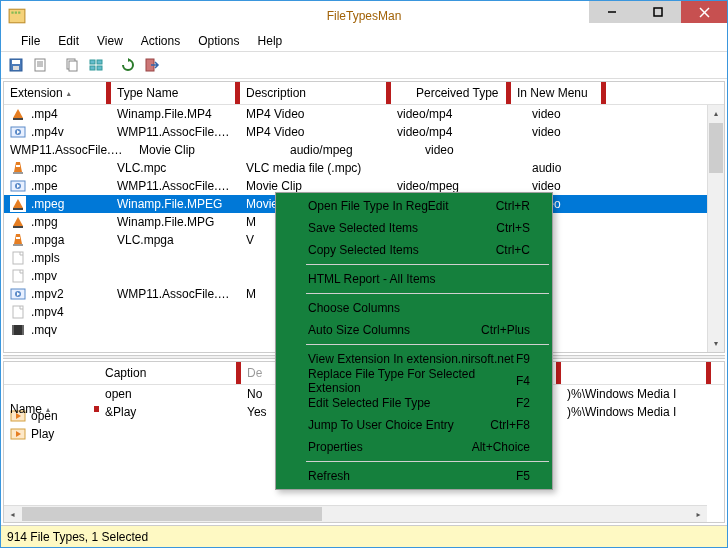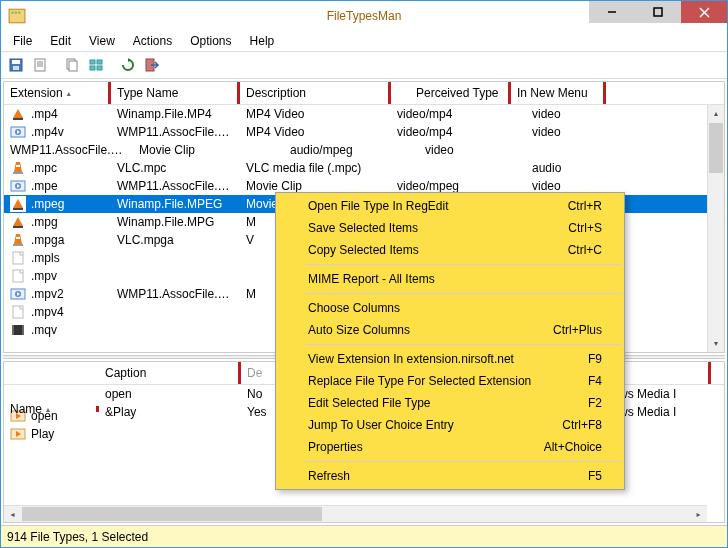--- a/index.html
+++ b/index.html
@@ -4,38 +4,38 @@
 <style>
 * { box-sizing: border-box; margin: 0; padding: 0; }
 body { font-family: "Segoe UI", Tahoma, sans-serif; font-size: 12px; background: #fff; width: 728px; height: 548px; overflow: hidden; border: 1px solid #3a96dd; display: flex; flex-direction: column; }
 .titlebar { height: 30px; background: #fff; display: flex; align-items: center; position: relative; }
 .titlebar-icon { width: 18px; height: 18px; margin-left: 7px; }
 .titlebar-title { position: absolute; left: 50%; transform: translateX(-50%); font-size: 12px; color: #a16207; }
 .window-controls { position: absolute; right: 0; top: 0; display: flex; }
 .wc { width: 46px; height: 22px; display: flex; align-items: center; justify-content: center; font-size: 11px; }
 .wc.min, .wc.max { background: #d3d3d3; }
 .wc.close { background: #c75050; color: #fff; }
-.menubar { height: 20px; display: flex; align-items: center; padding: 0 4px; gap: 2px; background: #fff; }
+.menubar { height: 20px; display: flex; align-items: center; padding: 0 12px; gap: 2px; background: #fff; }
 .menubar-item { padding: 2px 8px; cursor: default; }
 .toolbar { height: 28px; display: flex; align-items: center; padding: 2px 4px; gap: 2px; border-top: 1px solid #ddd; border-bottom: 1px solid #ddd; }
 .tbtn { width: 22px; height: 22px; display: flex; align-items: center; justify-content: center; cursor: default; }
 .main-area { flex: 1; display: flex; flex-direction: column; overflow: hidden; }
 .file-list { height: 272px; overflow: auto; border: 1px solid #ccc; margin: 2px; position: relative; }
 .headers { display: flex; background: #fff; border-bottom: 1px solid #e0e0e0; height: 23px; position: sticky; top: 0; }
-.header-cell { padding: 3px 6px; border-right: 3px solid #b91c1c; display: flex; align-items: center; gap: 4px; font-size: 12px; color: #000; cursor: default; }
+.header-cell { padding: 3px 6px; border-right: 5px solid #b91c1c; display: flex; align-items: center; gap: 4px; font-size: 12px; color: #000; cursor: default; }
 .sort-arrow { font-size: 8px; color: #666; }
 .row { display: flex; height: 18px; align-items: center; }
 .row.selected { background: #0078d7; color: #fff; }
 .cell { padding: 1px 6px; white-space: nowrap; overflow: hidden; text-overflow: ellipsis; font-size: 12px; }
 .cell.ext { display: flex; align-items: center; gap: 5px; }
 .ficon { width: 16px; height: 16px; flex-shrink: 0; }
 .splitter { height: 4px; background: #f0f0f0; border-top: 1px solid #ccc; border-bottom: 1px solid #ccc; margin: 0 2px; cursor: row-resize; }
 .actions-list { flex: 1; overflow: auto; border: 1px solid #ccc; margin: 2px; }
 .statusbar { height: 22px; border-top: 1px solid #ccc; display: flex; align-items: center; padding: 0 6px; font-size: 12px; background: #fef9c3; }
-.context-menu { position: absolute; left: 275px; top: 192px; width: 350px; background: #fde047; border: 1px solid #a0a0a0; box-shadow: 3px 3px 6px rgba(0,0,0,0.25); z-index: 100; padding: 2px; }
+.context-menu { position: absolute; left: 275px; top: 192px; width: 278px; background: #15803d; border: 1px solid #a0a0a0; box-shadow: 3px 3px 6px rgba(0,0,0,0.25); z-index: 100; padding: 2px; }
 .cmenu-item { height: 22px; display: flex; align-items: center; padding: 0 20px 0 30px; cursor: default; }
 .cmenu-label { flex: 1; font-size: 12px; }
 .cmenu-shortcut { font-size: 12px; color: #000; }
 .cmenu-sep { height: 1px; background: #d0d0d0; margin: 3px 1px 3px 28px; }
 .scrollbar-v { position: absolute; right: 0; top: 23px; bottom: 0; width: 17px; background: #f0f0f0; border-left: 1px solid #ddd; }
 .scrollbar-v .thumb { position: absolute; left: 1px; right: 1px; top: 18px; height: 50px; background: #cdcdcd; }
 .scrollbar-v .arrow { position: absolute; left: 0; right: 0; height: 17px; display: flex; align-items: center; justify-content: center; font-size: 8px; color: #555; }
 .scrollbar-h { position: absolute; left: 0; right: 17px; bottom: 0; height: 17px; background: #f0f0f0; border-top: 1px solid #ddd; }
 .scrollbar-h .thumb { position: absolute; top: 1px; bottom: 1px; left: 18px; width: 300px; background: #cdcdcd; }
 .scrollbar-h .arrow { position: absolute; top: 0; bottom: 0; width: 17px; display: flex; align-items: center; justify-content: center; font-size: 8px; color: #555; }
@@ -403,21 +403,21 @@
     <div class="cmenu-item">
       <span class="cmenu-label">Save Selected Items</span>
       <span class="cmenu-shortcut">Ctrl+S</span>
     </div>
     <div class="cmenu-item">
       <span class="cmenu-label">Copy Selected Items</span>
       <span class="cmenu-shortcut">Ctrl+C</span>
     </div>
     <div class="cmenu-sep"></div>
     <div class="cmenu-item">
-      <span class="cmenu-label">MIME Report - All Items</span>
+      <span class="cmenu-label">HTML Report - All Items</span>
       <span class="cmenu-shortcut"></span>
     </div>
     <div class="cmenu-sep"></div>
     <div class="cmenu-item">
       <span class="cmenu-label">Choose Columns</span>
       <span class="cmenu-shortcut"></span>
     </div>
     <div class="cmenu-item">
       <span class="cmenu-label">Auto Size Columns</span>
       <span class="cmenu-shortcut">Ctrl+Plus</span>

